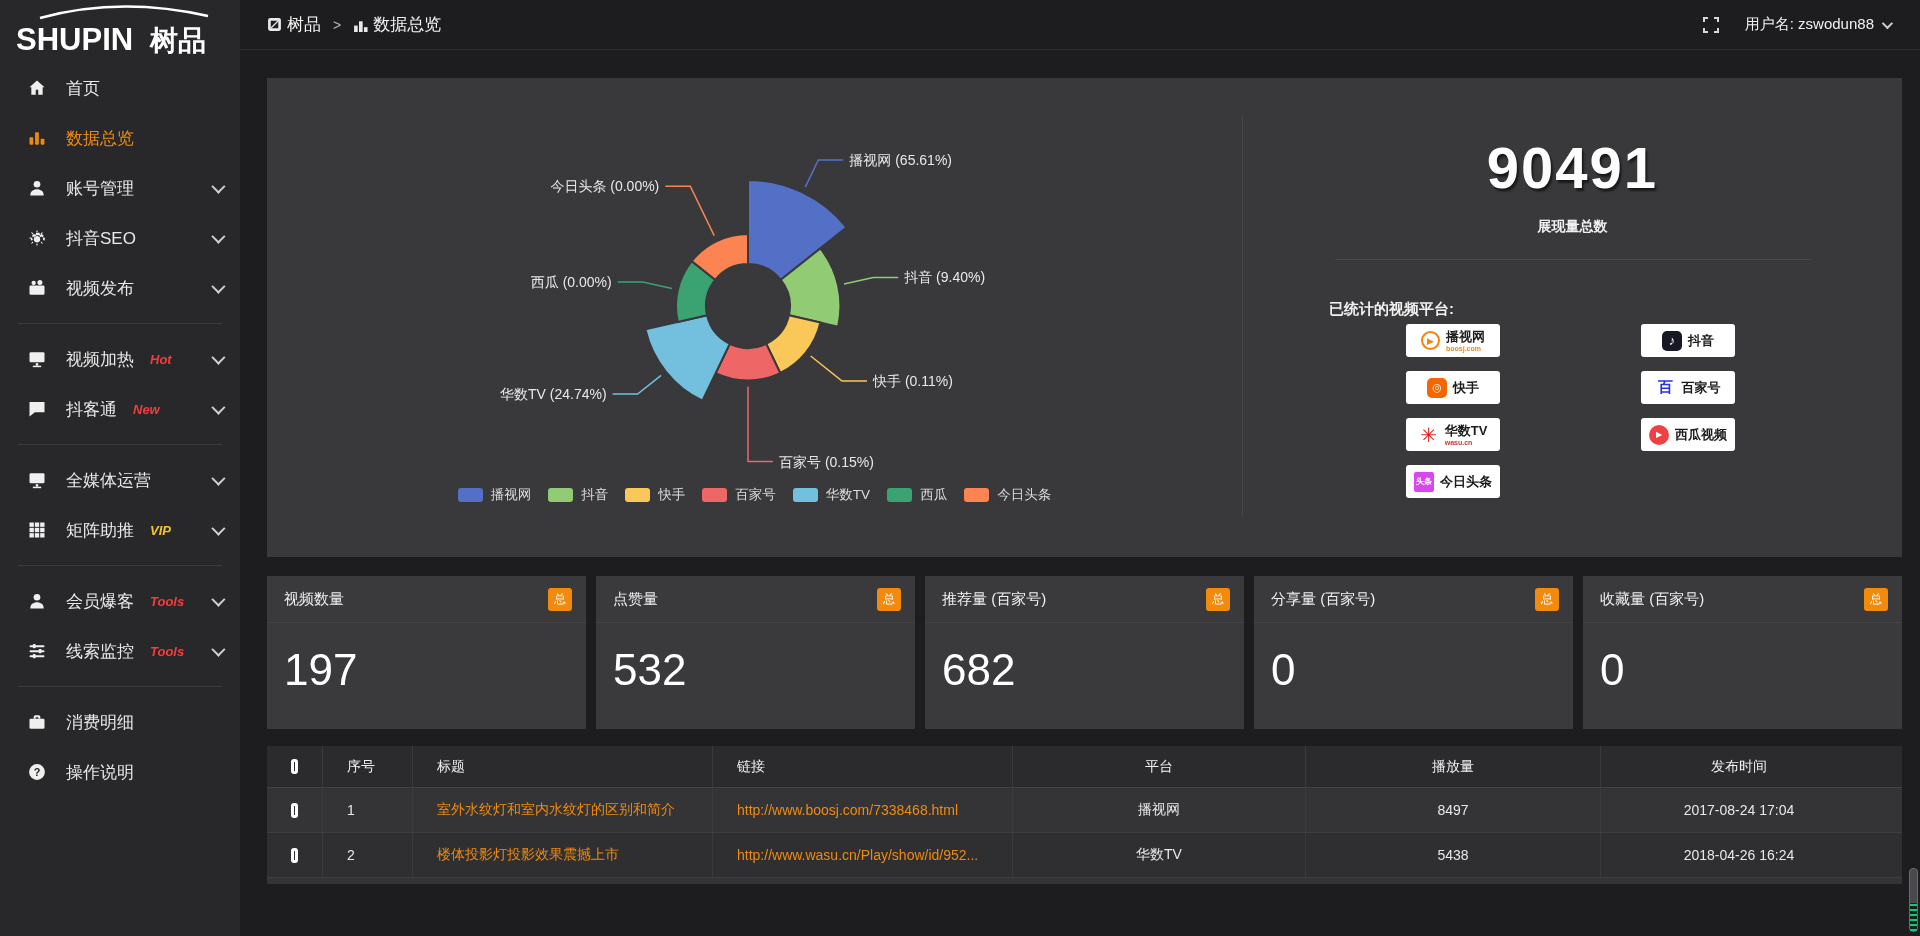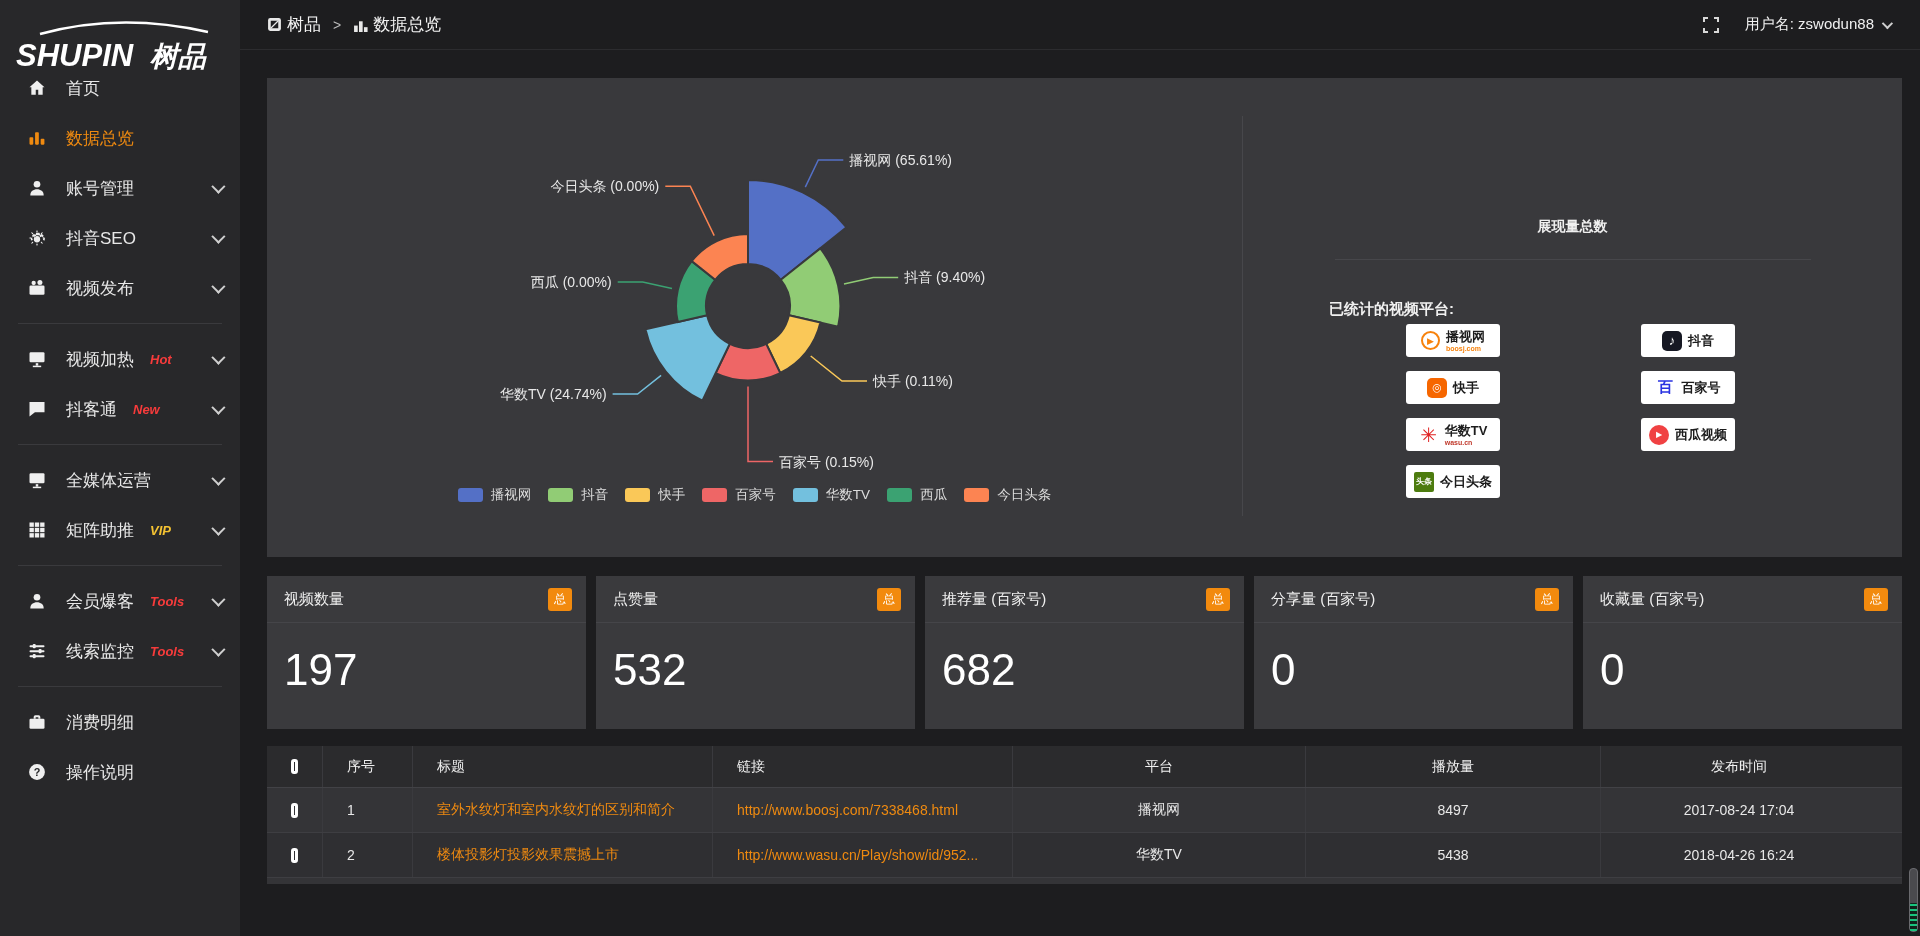--- a/index.html
+++ b/index.html
@@ -1,21 +1,21 @@
 <!DOCTYPE html>
 <html><head>
 <meta charset="utf-8">
 <style>
   * { margin:0; padding:0; box-sizing:border-box; }
   html,body { width:1920px; height:936px; overflow:hidden; background:#1d1d1f;
     font-family:"Liberation Sans","DejaVu Sans",sans-serif; color:#e6e6e6; }
 
   
   .sidebar { position:absolute; left:0; top:0; width:240px; height:936px; background:#28282a; }
-  .logo { position:absolute; top:20px; left:12px; width:216px; height:58px;font-style:italic; }
+  .logo { position:absolute; top:4px; left:12px; width:216px; height:58px; }
   .menu { position:absolute; top:63px; left:0; right:0; }
   .menu-item { height:50px; display:flex; align-items:center; padding:0 18px 0 26px;
     font-size:17px; color:#e8e8e8; cursor:pointer; }
   .menu-item .mi-icon { width:22px; height:22px; margin-right:18px; display:flex; align-items:center; justify-content:center; }
   .menu-item .mi-icon svg { width:20px; height:20px; fill:#efefef; }
   .menu-item.active { color:#ef8a10; }
   .menu-item.active .mi-icon svg { fill:#ef8a10; }
   .menu-item .mi-label { flex:0 0 auto; }
   .menu-item .mi-tag { font-size:13px; font-weight:bold; font-style:italic; margin-left:16px; }
   .tag-red { color:#f63b3b; } .tag-yellow { color:#f5c332; }
@@ -61,21 +61,21 @@
   .pf-badge { width:94px; height:33px; margin-bottom:14px; background:#ffffff; border-radius:3px;
     display:flex; align-items:center; justify-content:center; gap:6px; cursor:default; }
   .pf-icon { width:20px; height:20px; display:flex; align-items:center; justify-content:center;
     font-weight:bold; flex:0 0 auto; }
   .pf-texts { display:flex; flex-direction:column; line-height:1; }
   .pf-name { font-size:13px; font-weight:bold; color:#1c1c1c; }
   .pf-sub { font-size:7px; font-weight:bold; margin-top:2px; }
   .i-boosj { color:#f7820c; border:2px solid #f7820c; border-radius:50%; font-size:9px; width:19px; height:19px; }
   .i-kuaishou { background:#f66600; color:#fff; border-radius:5px; font-size:11px; }
   .i-wasu { color:#e02222; font-size:20px; }
-  .i-toutiao { background:#4d7c0f; color:#fff; font-size:8px; line-height:1; border-radius:2px; }
+  .i-toutiao { background:#d946ef; color:#fff; font-size:8px; line-height:1; border-radius:2px; }
   .i-douyin { background:#161823; color:#fff; border-radius:5px; font-size:13px; }
   .i-baijiahao { color:#2932e1; font-size:15px; }
   .i-xigua { background:#f04142; color:#fff; border-radius:50%; font-size:8px; }
   .sub-boosj { color:#f7820c; } .sub-wasu { color:#c0392b; }
 
   .stats-row { margin-top:19px; display:flex; gap:10px; width:1635px; }
   .stat-card { flex:1; height:153px; background:#3a3a3d; }
   .stat-head { height:47px; display:flex; align-items:center; padding:0 14px 0 17px; border-bottom:1px solid #454549; }
   .stat-title { font-size:15px; color:#f0f0f0; }
   .stat-badge { margin-left:auto; background:#f28a0e; color:#fff; font-size:12px; padding:3px 6px; border-radius:3px; }
@@ -360,20 +360,21 @@
           <span>西瓜</span>
         </span>
         <span class="legend-item">
           <span class="legend-swatch" style="background: rgb(252, 132, 82);"></span>
           <span>今日头条</span>
         </span>
       </div>
     <div class="v-divider"></div>
 
     <div class="summary">
+      <div class="big-number">90491</div>
       <div class="big-label">展现量总数</div>
       <div class="h-divider"></div>
       <div class="platforms-label">已统计的视频平台:</div>
       <div class="badge-grid-left" id="pfLeft">
           <div class="pf-badge">
             <span class="pf-icon i-boosj">▶</span>
             <span class="pf-texts">
               <span class="pf-name">播视网</span>
               <span class="pf-sub sub-boosj">boosj.com</span>
             </span>

